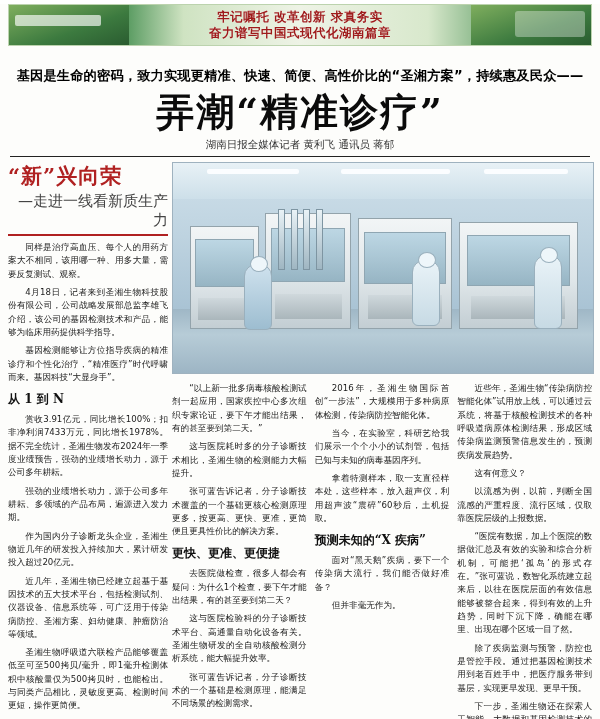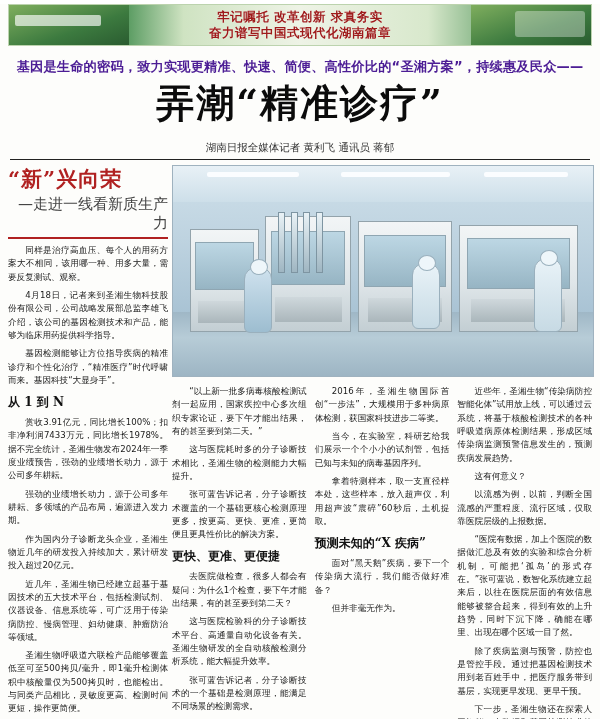--- a/index.html
+++ b/index.html
@@ -60,29 +60,29 @@
     font-weight: bold;
     line-height: 1.25;
     font-size: 12.5px;
     letter-spacing: 0.5px;
     text-shadow: 0 0 1px #fff;
   }
   .banner .btext div { white-space: nowrap; }
 
   
   .lede {
-    margin: 12px 14px 0 14px;
+    margin: 21px 14px 0 14px;
     font-size: 13.2px;
     font-weight: bold;
     text-align: center;
     letter-spacing: 0.2px;
-    color: #4c1d95;
+    color: #000000;
   }
   .maintitle {
-    margin: 2px 0 12px 0;
+    margin: 2px 0 0 0;
     text-align: center;
     font-family: "DejaVu Serif", "Liberation Serif", serif;
     font-size: 38px;
     font-weight: bold;
     letter-spacing: 2px;
     color: #0b0b0b;
   }
   .byline {
     text-align: center;
     font-size: 10.5px;
@@ -264,21 +264,21 @@
 
       <p class="para">同样是治疗高血压、每个人的用药方案大不相同，该用哪一种、用多大量，需要反复测试、观察。</p>
       <p class="para">4月18日，记者来到圣湘生物科技股份有限公司，公司战略发展部总监李雄飞介绍，该公司的基因检测技术和产品，能够为临床用药提供科学指导。</p>
       <p class="para">基因检测能够让方位指导疾病的精准诊疗和个性化治疗，“精准医疗”时代呼啸而来。基因科技“大显身手”。</p>
 
       <div class="subhead">从 1 到 N</div>
 
       <p class="para">赏收3.91亿元，同比增长100%；扣非净利润7433万元，同比增长1978%。据不完全统计，圣湘生物发布2024年一季度业绩预告，强劲的业绩增长动力，源于公司多年耕耘。</p>
       <p class="para">强劲的业绩增长动力，源于公司多年耕耘、多领域的产品布局，遍源进入发力期。</p>
       <p class="para">作为国内分子诊断龙头企业，圣湘生物近几年的研发投入持续加大，累计研发投入超过20亿元。</p>
-      <p class="para">近几年，圣湘生物已经建立起基于基因技术的五大技术平台，包括检测试剂、仪器设备、信息系统等，可广泛用于传染病防控、慢病管理、妇幼健康、肿瘤防治等领域。</p>
+      <p class="para">近几年，圣湘生物已经建立起基于基因技术的五大技术平台，包括检测试剂、仪器设备、信息系统等，可广泛用于传染病防控、圣湘方案、妇幼健康、肿瘤防治等领域。</p>
       <p class="para">圣湘生物呼吸道六联检产品能够覆盖低至可至500拷贝/毫升，即1毫升检测体积中核酸量仅为500拷贝时，也能检出。与同类产品相比，灵敏度更高、检测时间更短，操作更简便。</p>
 
     </div>
 
     <div class="col-right">
 
       <div class="photo-wrap">
         <div class="photo">
           <div class="ceiling"></div>
           <div class="ceil-light" style="left:8%;width:22%;"></div>
@@ -325,21 +325,21 @@
 
           <div class="subhead">更快、更准、更便捷</div>
 
           <p class="para">去医院做检查，很多人都会有疑问：为什么1个检查，要下午才能出结果，有的甚至要到第二天？</p>
           <p class="para">这与医院检验科的分子诊断技术平台、高通量自动化设备有关。圣湘生物研发的全自动核酸检测分析系统，能大幅提升效率。</p>
           <p class="para">张可蓝告诉记者，分子诊断技术的一个基础是检测原理，能满足不同场景的检测需求。</p>
 
         </div>
 
         <div class="c">
-          <p class="para">2016年，圣湘生物国际首创“一步法”，大规模用于多种病原体检测，获国家科技进步二等奖。</p>
+          <p class="para">2016年，圣湘生物国际首创“一步法”，大规模用于多种病原体检测，传染病防控智能化体。</p>
           <p class="para">当今，在实验室，科研艺给我们展示一个个小小的试剂管，包括已知与未知的病毒基因序列。</p>
           <p class="para">拿着特测样本，取一支直径样本处，这些样本，放入超声仪，利用超声波“震碎”60秒后，土机提取。</p>
 
           <div class="subhead">预测未知的“X 疾病”</div>
 
           <p class="para">面对“黑天鹅”疾病，要下一个传染病大流行，我们能否做好准备？</p>
           <p class="para">但并非毫无作为。</p>
         </div>
 
         <div class="c">

